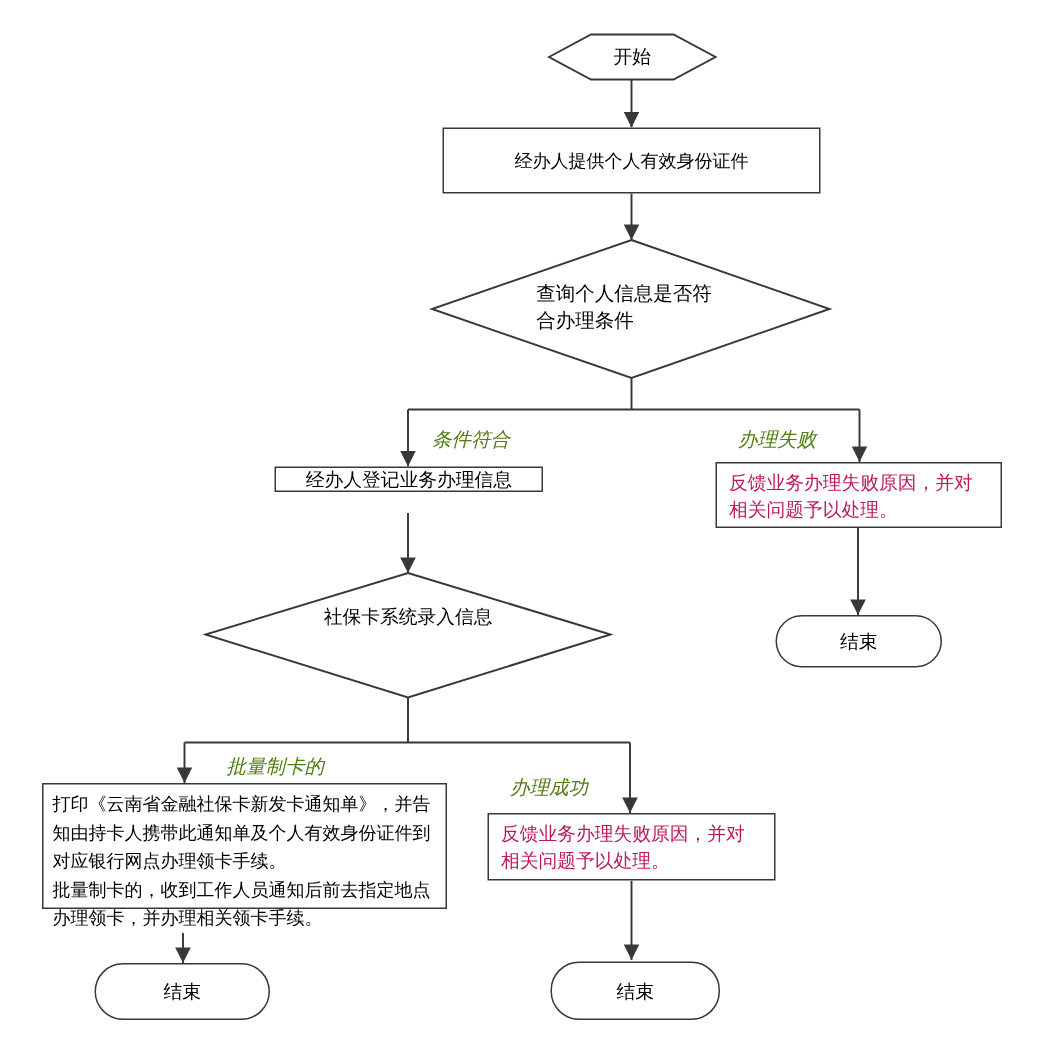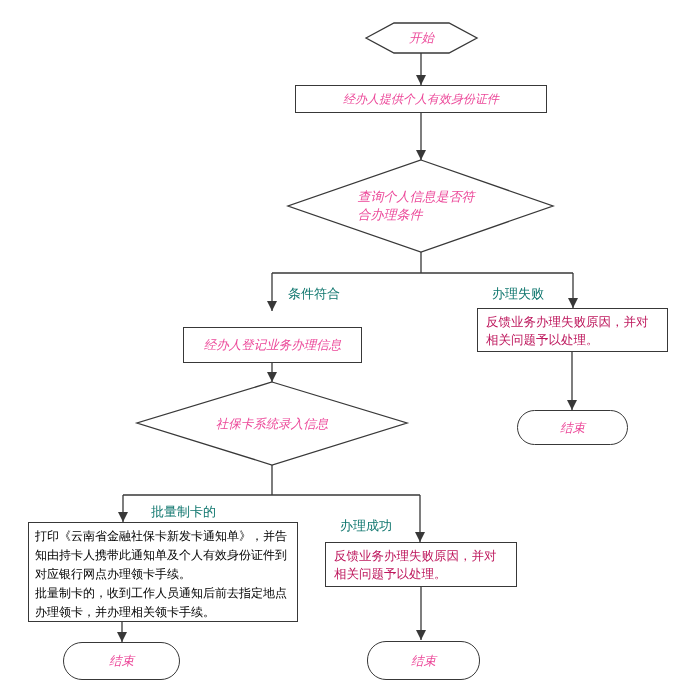--- a/index.html
+++ b/index.html
@@ -10,22 +10,21 @@
     width: 700px; height: 700px;
     background: #ffffff;
     overflow: hidden;
   }
   .layer { position: absolute; left: 0; top: 0; }
   .node {
     position: absolute;
     display: flex; align-items: center; justify-content: center;
     text-align: center;
     font-size: 12.5px; line-height: 18px;
-    color: #ec4899;
-    font-style: italic;
+    color: #000000;
   }
   .box { border: 1.5px solid #383838; background: #ffffff; }
   .box-ml {
     position: absolute;
     border: 1.5px solid #383838; background: #ffffff;
     display: block; text-align: left;
     font-size: 12.5px; line-height: 18px;
     padding: 4px 8px;
     color: #be185d;
   }
@@ -40,22 +39,23 @@
   }
   .stadium {
     border: 1.2px solid #383838; background: #ffffff;
     border-radius: 19px;
   }
   .dtext { background: transparent; }
   .dtext .wrap { display: inline-block; text-align: left; }
   .lbl {
     position: absolute;
     font-size: 13px; line-height: 14px;
-    color: #0f766e; background: transparent;
+    color: #4d7c0f; background: transparent;
     white-space: nowrap;
+    font-style: italic;
   }
 </style>
 </head>
 <body>
 
 <div class="canvas">
 
   <svg class="layer" width="700" height="700" viewBox="0 0 700 700">
     <defs>
       <marker id="arrow" viewBox="0 0 10 10" refX="10" refY="5" markerWidth="8" markerHeight="8" orient="auto-start-reverse">
@@ -78,41 +78,41 @@
       <path d="M272,465 V495 M123,495 H420"></path>
       <path d="M123,495 V522" marker-end="url(#arrow)"></path>
       <path d="M420,495 V542" marker-end="url(#arrow)"></path>
       <path d="M122,622 V642" marker-end="url(#arrow)"></path>
       <path d="M421,587 V640" marker-end="url(#arrow)"></path>
     </g>
   </svg>
 
   <div class="node" style="left:366px; top:23px; width:111px; height:30px;">开始</div>
 
-  <div class="node box" style="left:295px; top:85px; width:252px; height:28px; font-size:12px;">经办人提供个人有效身份证件</div>
+  <div class="node box" style="left:295px; top:85px; width:252px; height:44px; font-size:12px;">经办人提供个人有效身份证件</div>
 
   <div class="node dtext" style="left:288px; top:160px; width:265px; height:92px; font-size:13px;">
     <span class="wrap" style="width:126px;">查询个人信息是否符合办理条件</span>
   </div>
 
   <div class="lbl" style="left:288px; top:287px;">条件符合</div>
   <div class="lbl" style="left:492px; top:287px;">办理失败</div>
 
-  <div class="node box" style="left:183px; top:311px; width:179px; height:36px;margin-top:16px;">经办人登记业务办理信息</div>
+  <div class="node box" style="left:183px; top:311px; width:179px; height:17px;">经办人登记业务办理信息</div>
 
   <div class="box-ml" style="left:477px; top:308px; width:191px; height:44px;">反馈业务办理失败原因，并对相关问题予以处理。</div>
 
   <div class="node stadium" style="left:517px; top:410px; width:111px; height:35px;">结束</div>
 
-  <div class="node dtext" style="left:137px; top:382px; width:270px; height:83px;">社保卡系统录入信息</div>
+  <div class="node dtext" style="left:137px; top:369px; width:270px; height:83px;">社保卡系统录入信息</div>
 
   <div class="lbl" style="left:151px; top:505px;">批量制卡的</div>
   <div class="lbl" style="left:340px; top:519px;">办理成功</div>
 
-  <div class="bigbox" style="left:28px; top:522px; width:270px; height:100px;">打印《云南省金融社保卡新发卡通知单》，并告知由持卡人携带此通知单及个人有效身份证件到对应银行网点办理领卡手续。
+  <div class="bigbox" style="left:28px; top:522px; width:270px; height:84px;">打印《云南省金融社保卡新发卡通知单》，并告知由持卡人携带此通知单及个人有效身份证件到对应银行网点办理领卡手续。
 批量制卡的，收到工作人员通知后前去指定地点办理领卡，并办理相关领卡手续。</div>
 
   <div class="box-ml" style="left:325px; top:542px; width:192px; height:45px;">反馈业务办理失败原因，并对相关问题予以处理。</div>
 
   <div class="node stadium" style="left:63px; top:642px; width:117px; height:38px;">结束</div>
   <div class="node stadium" style="left:367px; top:641px; width:113px; height:39px;">结束</div>
 
 </div>
 
 </body></html>

